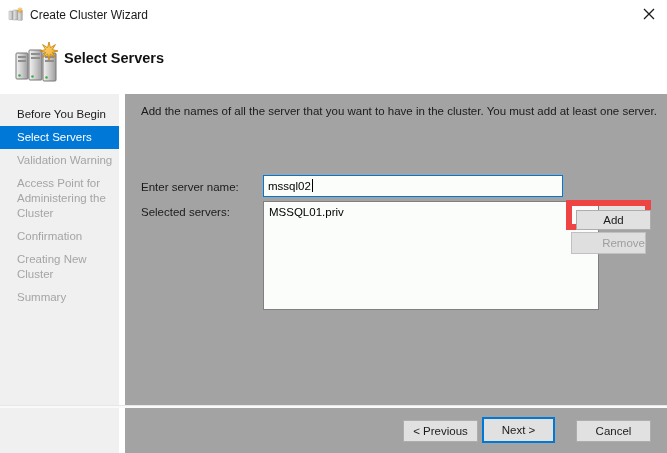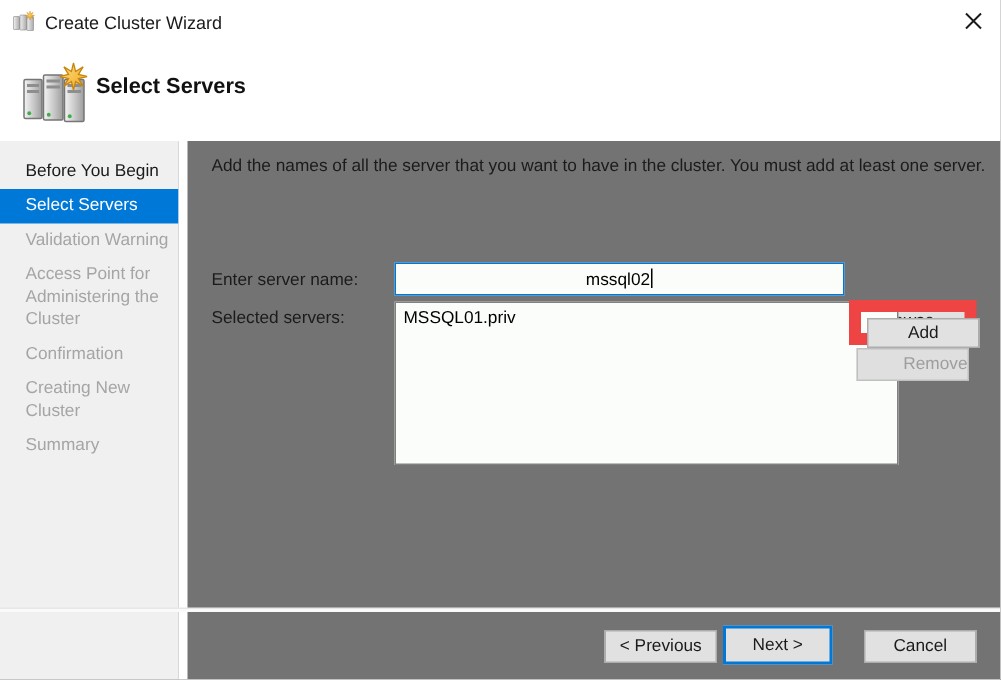--- a/index.html
+++ b/index.html
@@ -15,48 +15,48 @@
   .close-btn { position:absolute; right:5px; top:2px; width:26px; height:24px;
                display:flex; align-items:center; justify-content:center; cursor:pointer; }
 
   
   .header { position:absolute; left:0; top:28px; width:667px; height:65px; background:#ffffff; }
   .header-icon { position:absolute; left:13px; top:13px; width:48px; height:42px; }
   .header-title { position:absolute; left:64px; top:22px; font-size:14.5px; font-weight:bold; color:#111; }
   .header-rule { position:absolute; left:0; top:93px; width:667px; height:1px; background:#e2e2e2; }
 
   
-  .bodyarea { position:absolute; left:0; top:94px; width:667px; height:359px; background:#737373; }
+  .bodyarea { position:absolute; left:0; top:94px; width:667px; height:359px; background:#a3a3a3; }
   .sidebar { position:absolute; left:0; top:0; width:119px; height:359px; background:#f0f0f0; padding-top:9px; }
   .step { padding:4px 2px 4px 17px; line-height:15px; color:#a5a5a5; font-size:11.5px; }
   .step.done { color:#1b1b1b; }
   .step.active { background:#0078d7; color:#ffffff; }
   .sidebar-divider { position:absolute; left:119px; top:0; width:6px; height:359px; background:#ffffff; }
 
   .content { position:absolute; left:125px; top:0; width:542px; height:359px; }
   .instruction { position:absolute; left:16px; top:11px; width:522px; white-space:nowrap; overflow:hidden; color:#1b1b1b; }
 
   .field-label { position:absolute; color:#1b1b1b; }
   .lbl-server { left:16px; top:87px; }
   .lbl-selected { left:16px; top:112px; }
 
   .textinput { position:absolute; left:138px; top:81px; width:300px; height:22px;
                background:#fafdfa; border:1px solid #0078d7; padding:3px 4px; cursor:text;
-               line-height:14px; color:#000;text-align:center; }
+               line-height:14px; color:#000; }
   .caret { display:inline-block; width:1px; height:13px; background:#000; vertical-align:-2px; margin-left:1px; }
 
   .listbox { position:absolute; left:138px; top:107px; width:336px; height:109px;
              background:#fafdfa; border:1px solid #808080; overflow:hidden; }
   .list-item { padding:3px 5px; color:#000; line-height:14px; }
 
   .btn { display:block; background:#e1e1e1; border:1px solid #adadad; color:#1b1b1b;
          font-family:"Liberation Sans", sans-serif; font-size:11.5px; text-align:center; cursor:pointer; }
   .btn-browse { position:absolute; left:446px; top:80px; width:75px; height:23px;margin-top:28px; }
   .annotation-box { position:absolute; left:441px; top:106px; width:85px; height:30px;
-                    border:8px solid #ef4444; padding:4px; background:transparent; }
+                    border:6px solid #ef4444; padding:4px; background:transparent; }
   .btn-add { width:75px; height:20px; margin:0 auto; }
   .btn-remove { position:absolute; left:446px; top:138px; width:75px; height:22px;
                 background:#dfdfdf; border-color:#c0c0c0; color:#9e9e9e; cursor:default;text-align:right; }
 
   .footer-rule { position:absolute; left:0; top:405px; width:667px; height:1px; background:#e7e7e7; }
   .footer-rule2 { position:absolute; left:0; top:406px; width:667px; height:2px; background:#fafafa; }
   .btn-prev { position:absolute; left:403px; top:420px; width:75px; height:22px; }
   .btn-next { position:absolute; left:482px; top:417px; width:73px; height:26px; border:2px solid #0078d7; }
   .btn-cancel { position:absolute; left:576px; top:420px; width:75px; height:22px; }
 </style>

